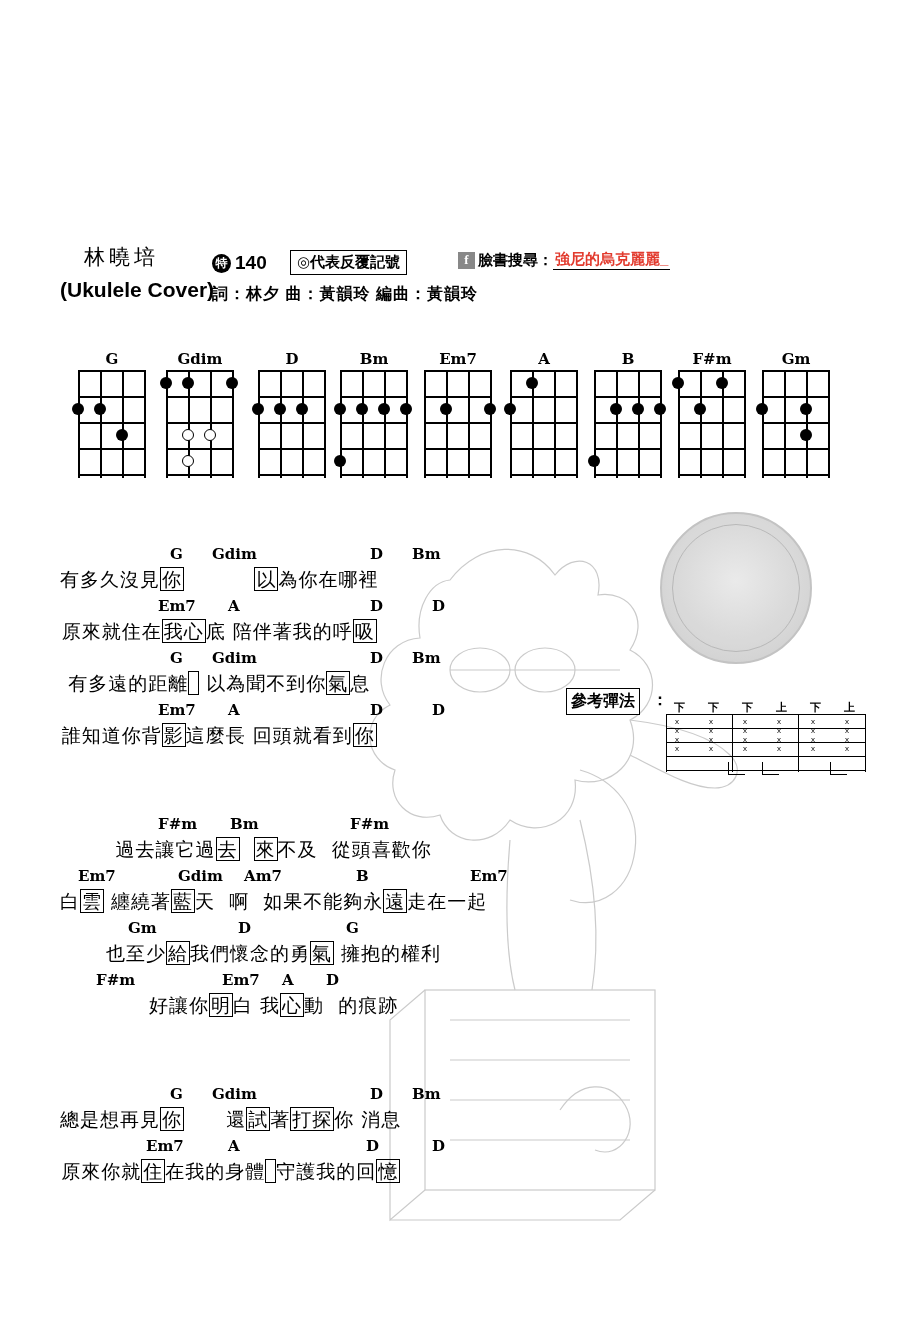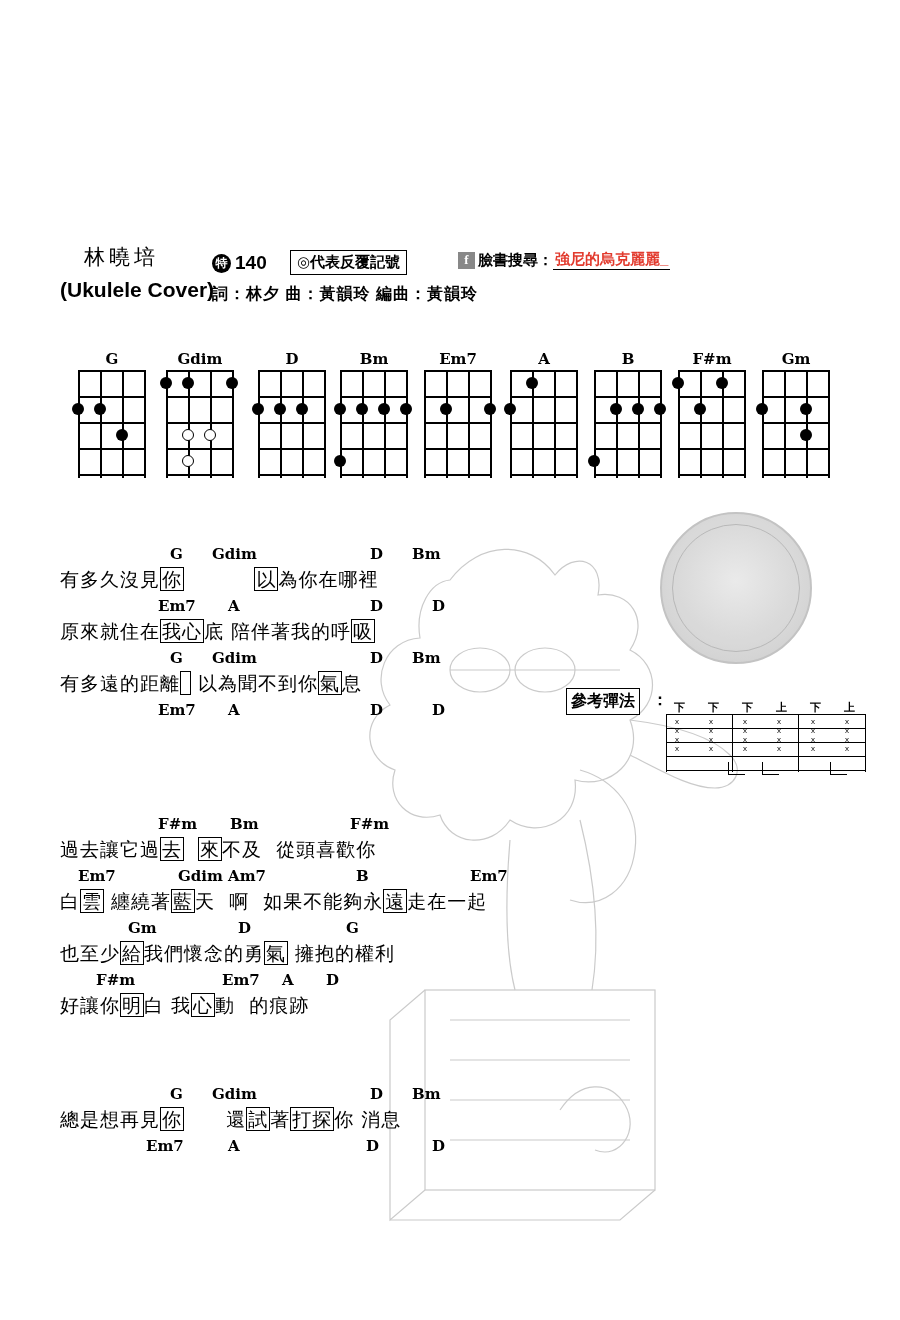--- a/index.html
+++ b/index.html
@@ -91,20 +91,21 @@
   .block{position:absolute;left:60px;}
   .line{position:relative;height:52px;}
   .chordrow{position:relative;height:22px;}
   .chordrow span{
     position:absolute;font-size:15px;font-weight:bold;
     font-family:"DejaVu Serif","Liberation Serif",serif;white-space:nowrap;
   }
   .lyric{
     position:relative;font-size:19px;letter-spacing:1px;white-space:nowrap;
     font-family:"DejaVu Sans","Liberation Sans",sans-serif;
+    text-align:center;
   }
   .bx{border:1px solid #000;padding:0 1px;}
 
   
   .strum-label{
     position:absolute;left:566px;top:688px;border:1px solid #000;
     font-size:16px;font-weight:bold;padding:2px 4px;background:#fff;
   }
   .strum-colon{position:absolute;left:652px;top:690px;font-size:16px;font-weight:bold;}
   .strum{position:absolute;left:666px;top:700px;width:200px;height:92px;}
@@ -390,36 +391,37 @@
           </div>
           <div class="lyric">有多遠的距離<span class="bx">&nbsp;</span>&nbsp;以為聞不到你<span class="bx">氣</span>息</div>
         </div>
         <div class="line">
           <div class="chordrow">
             <span style="left: 98px;">Em7</span>
             <span style="left: 168px;">A</span>
             <span style="left: 310px;">D</span>
             <span style="left: 372px;">D</span>
           </div>
+          <div class="lyric">誰知道你背<span class="bx">影</span>這麼長&nbsp;回頭就看到<span class="bx">你</span></div>
         </div>
       </div>
       <div class="block" style="top: 815px;">
         <div class="line">
           <div class="chordrow">
             <span style="left: 98px;">F#m</span>
             <span style="left: 170px;">Bm</span>
             <span style="left: 290px;">F#m</span>
           </div>
           <div class="lyric">過去讓它過<span class="bx">去</span>&nbsp;&nbsp;<span class="bx">來</span>不及&nbsp;&nbsp;從頭喜歡你</div>
         </div>
         <div class="line">
           <div class="chordrow">
             <span style="left: 18px;">Em7</span>
             <span style="left: 118px;">Gdim</span>
-            <span style="left: 168px;">Am7</span>
+            <span style="left: 184px;">Am7</span>
             <span style="left: 296px;">B</span>
             <span style="left: 410px;">Em7</span>
           </div>
           <div class="lyric">白<span class="bx">雲</span>&nbsp;纏繞著<span class="bx">藍</span>天&nbsp;&nbsp;啊&nbsp;&nbsp;如果不能夠永<span class="bx">遠</span>走在一起</div>
         </div>
         <div class="line">
           <div class="chordrow">
             <span style="left: 68px;">Gm</span>
             <span style="left: 178px;">D</span>
             <span style="left: 286px;">G</span>
@@ -446,17 +448,18 @@
           </div>
           <div class="lyric">總是想再見<span class="bx">你</span>&nbsp;&nbsp;&nbsp;&nbsp;&nbsp;&nbsp;還<span class="bx">試</span>著<span class="bx">打探</span>你&nbsp;消息</div>
         </div>
         <div class="line">
           <div class="chordrow">
             <span style="left: 86px;">Em7</span>
             <span style="left: 168px;">A</span>
             <span style="left: 306px;">D</span>
             <span style="left: 372px;">D</span>
           </div>
+          <div class="lyric">原來你就<span class="bx">住</span>在我的身體<span class="bx">&nbsp;</span>守護我的回<span class="bx">憶</span></div>
         </div>
       </div>
     </div>
 
 </div>
 
 </body></html>

